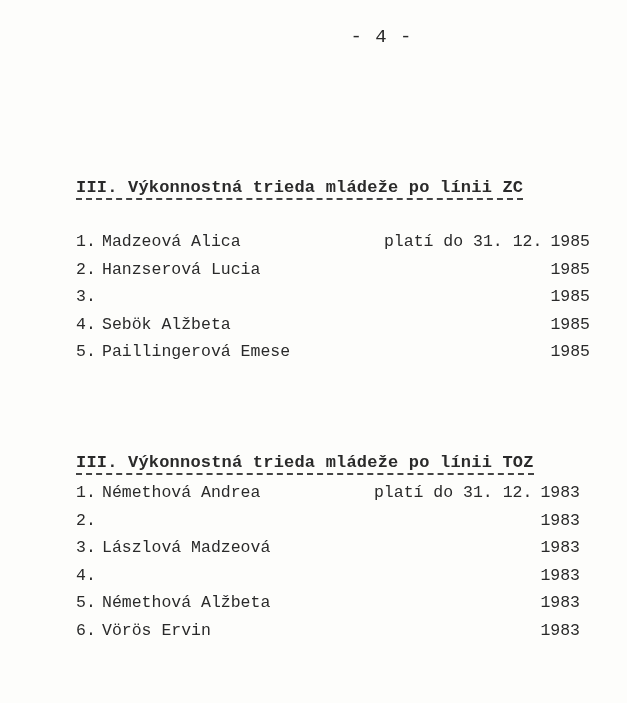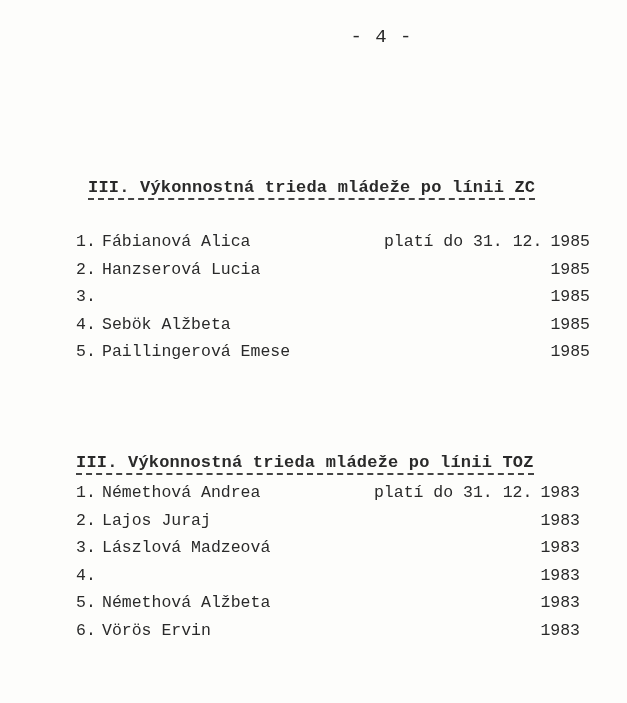--- a/index.html
+++ b/index.html
@@ -30,26 +30,26 @@
   }
   .row .left { display: flex; }
   .row .num { width: 26px; }
   .row .right { display: flex; gap: 8px; text-align: right; }
 </style>
 </head>
 <body>
 
 <div class="page-number">- 4 -</div>
 
-<div class="section-title" style="top:178px;margin-left:12px;">III. Výkonnostná trieda mládeže po línii ZC</div>
+<div class="section-title" style="top:178px;">III. Výkonnostná trieda mládeže po línii ZC</div>
 <ul class="list" style="top:232px;">
   <li class="row">
     <span class="left">
         <span class="num">1.</span>
-        <span>Fábianová Alica</span>
+        <span>Madzeová Alica</span>
       </span>
     <span class="right">
         <span>platí do 31. 12.</span>
         <span>1985</span>
       </span>
   </li>
   <li class="row">
     <span class="left">
         <span class="num">2.</span>
         <span>Hanzserová Lucia</span>
@@ -94,21 +94,20 @@
         <span>Némethová Andrea</span>
       </span>
     <span class="right">
         <span>platí do 31. 12.</span>
         <span>1983</span>
       </span>
   </li>
   <li class="row">
     <span class="left">
         <span class="num">2.</span>
-        <span>Lajos Juraj</span>
       </span>
     <span class="right">
         <span>1983</span>
       </span>
   </li>
   <li class="row">
     <span class="left">
         <span class="num">3.</span>
         <span>Lászlová Madzeová</span>
       </span>

